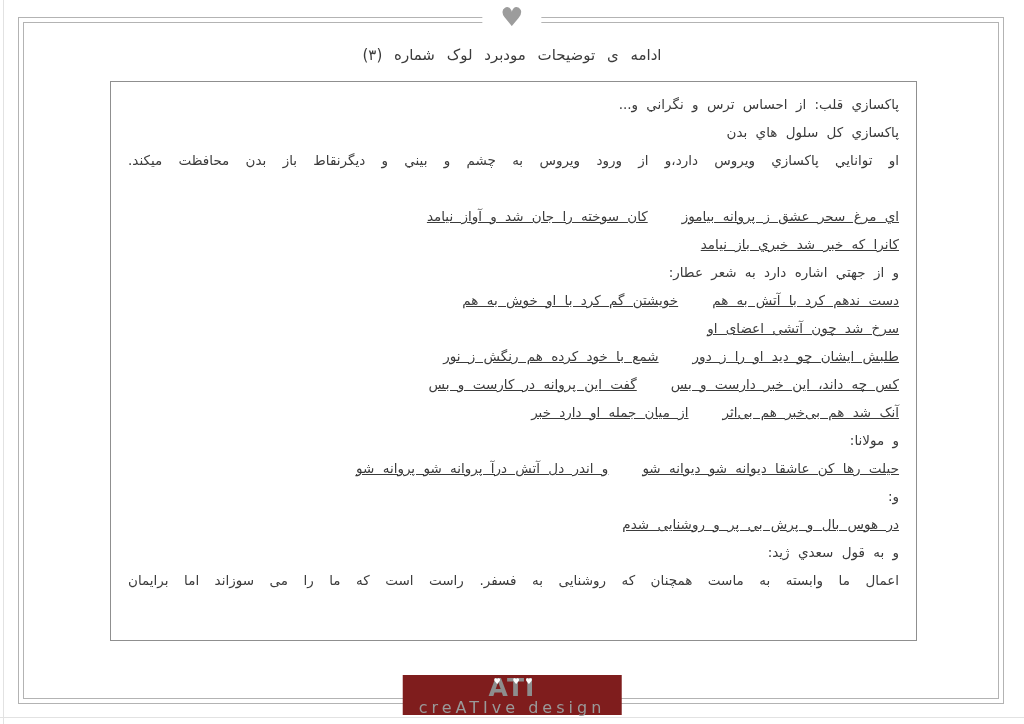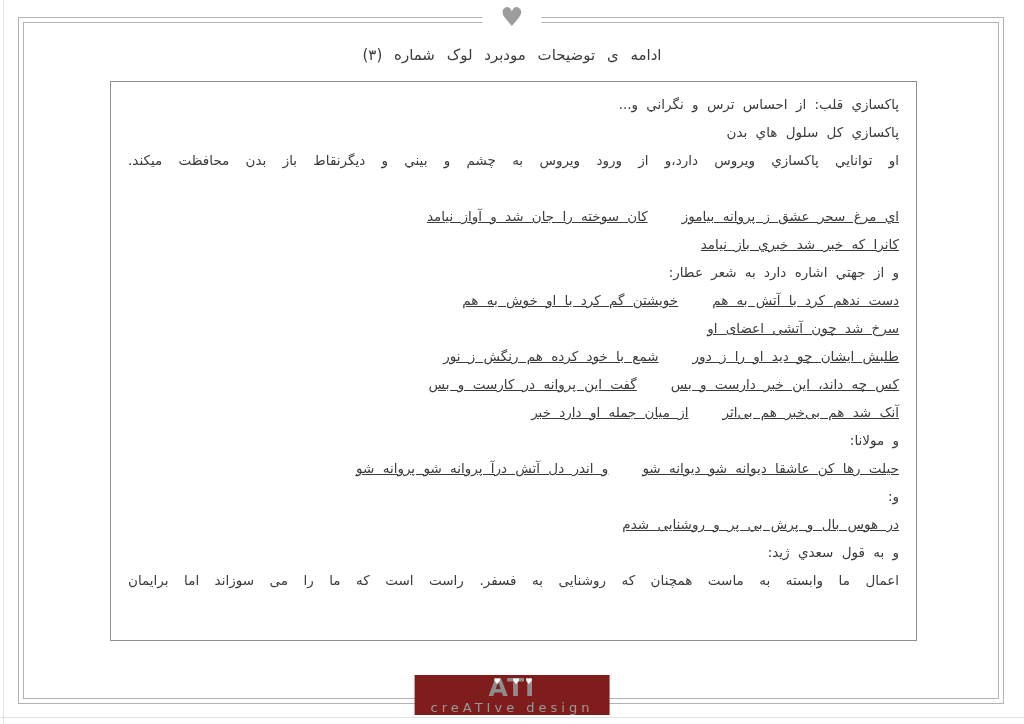--- a/index.html
+++ b/index.html
@@ -50,21 +50,21 @@
   .ati{
     position:relative;display:inline-block;
     font-weight:bold;font-size:25px;line-height:26px;letter-spacing:1px;
     color:#8d8d8d;
   }
   .ati-heart{position:absolute;font-size:8px;line-height:8px;color:#ffffff;}
   .ati-heart.h1{left:5px;top:3px;}
   .ati-heart.h2{left:24px;top:3px;}
   .ati-heart.h3{right:2px;top:3px;}
   .tagline{
-    font-size:13px;letter-spacing:4px;color:#9a9a9a;
+    font-size:16px;letter-spacing:4px;color:#9a9a9a;
     white-space:nowrap;line-height:14px;margin-top:0;
   }
 </style>
 </head>
 <body>
 
 <div class="edge-left"></div>
 <div class="edge-bottom"></div>
 
 <div class="frame outer"></div>

